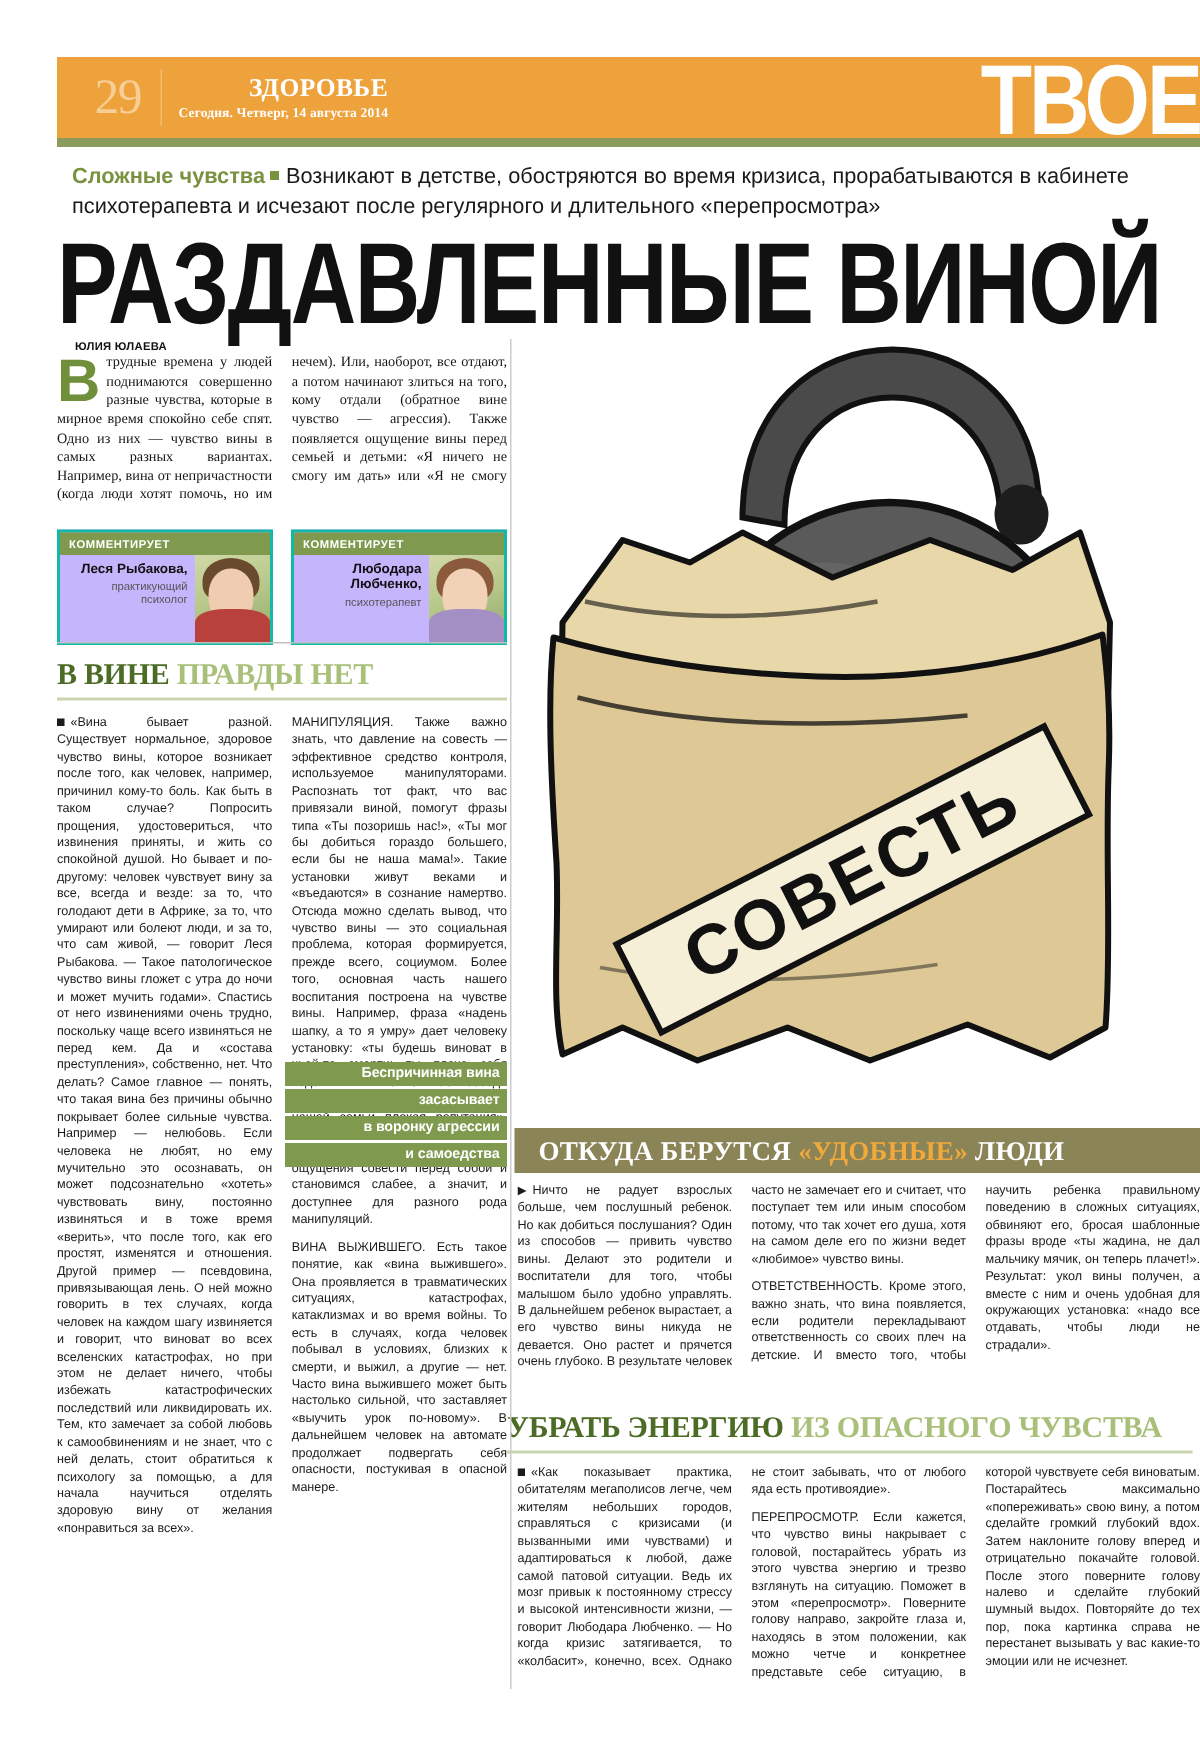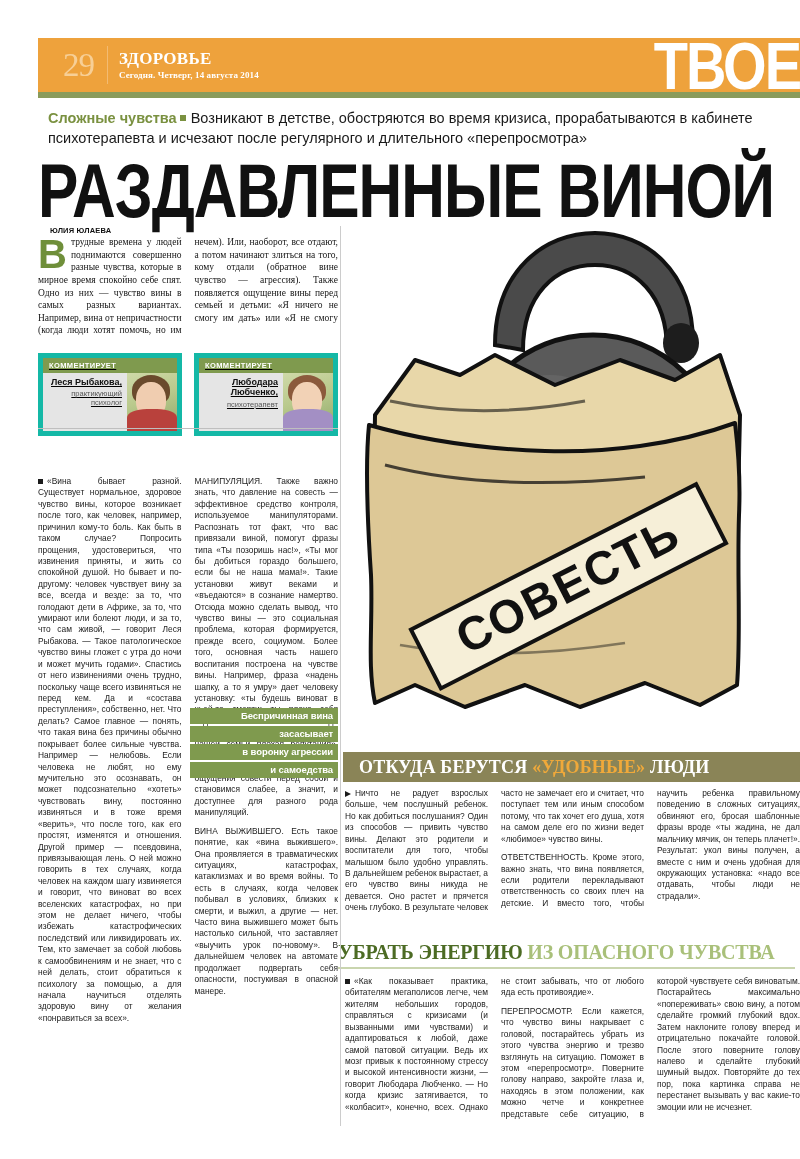--- a/index.html
+++ b/index.html
@@ -27,21 +27,21 @@
   }
   .page-num{
     font-family:"Liberation Serif", serif;
     font-size:33px;color:#f7cf96;font-weight:400;
     letter-spacing:-1px;line-height:1;
     padding-right:13px;
   }
   .mast-divider{
     width:1px;height:38px;background:#f3bb72;margin-right:11px;
   }
-  .mast-texts{display:flex;flex-direction:column;justify-content:center;}
+  .mast-texts{display:flex;flex-direction:column;justify-content:center;align-items:flex-end;}
   .mast-title{
     font-family:"Liberation Serif", serif;
     font-weight:bold;font-size:17px;color:#ffffff;
     letter-spacing:0.3px;line-height:1.05;
   }
   .mast-sub{
     font-family:"Liberation Serif", serif;
     font-weight:bold;font-size:9px;color:#ffffff;
     letter-spacing:0.1px;margin-top:2px;
   }
@@ -96,23 +96,22 @@
     font-weight:bold;font-size:40px;line-height:32px;color:#6f8f3a;
     margin:2px 4px 0 0;
   }
 
   
   .comments{
     position:absolute;left:38px;top:353px;width:300px;
     display:flex;gap:12px;
   }
   .card{
-    width:144px;border:5px solid #14b8a6;background:#e5e5e5;
+    width:144px;border:2px solid #14b8a6;background:#c4b5fd;
     position:relative;
-    text-decoration:underline;
   }
   .card-bar{
     background:#7f9a4e;color:#fff;font-size:7.5px;font-weight:bold;
     letter-spacing:0.4px;padding:3px 4px 3px 6px;
   }
   .card-body{
     display:flex;height:58px;
   }
   .card-text{
     flex:1;text-align:right;padding:4px 5px 0 4px;
@@ -290,20 +289,27 @@
         <div class="photo p2">
           <div class="hair"></div>
           <div class="face"></div>
           <div class="body"></div>
         </div>
       </div>
     </div>
   </div>
   <div class="hr-thin"></div>
 
+  <div class="sec-head-1">
+    <div class="sec-title">
+      <span class="t-dark">В ВИНЕ</span>
+      <span class="t-light">ПРАВДЫ НЕТ</span>
+    </div>
+    <div class="sec-rule"></div>
+  </div>
 
   <div class="sec1-cols">
     <p><span class="bullet"></span><span>«Вина бывает разной. Существует нормальное, здоровое чувство вины, которое возникает после того, как человек, например, причинил кому-то боль. Как быть в таком случае? Попросить прощения, удостовериться, что извинения приняты, и жить со спокойной душой. Но бывает и по-другому: человек чувствует вину за все, всегда и везде: за то, что голодают дети в Африке, за то, что умирают или болеют люди, и за то, что сам живой, — говорит Леся Рыбакова. — Такое патологическое чувство вины гложет с утра до ночи и может мучить годами». Спастись от него извинениями очень трудно, поскольку чаще всего извиняться не перед кем. Да и «состава преступления», собственно, нет. Что делать? Самое главное — понять, что такая вина без причины обычно покрывает более сильные чувства. Например — нелюбовь. Если человека не любят, но ему мучительно это осознавать, он может подсознательно «хотеть» чувствовать вину, постоянно извиняться и в тоже время «верить», что после того, как его простят, изменятся и отношения. Другой пример — псевдовина, привязывающая лень. О ней можно говорить в тех случаях, когда человек на каждом шагу извиняется и говорит, что виноват во всех вселенских катастрофах, но при этом не делает ничего, чтобы избежать катастрофических последствий или ликвидировать их. Тем, кто замечает за собой любовь к самообвинениям и не знает, что с ней делать, стоит обратиться к психологу за помощью, а для начала научиться отделять здоровую вину от желания «понравиться за всех».</span></p>
     <p>МАНИПУЛЯЦИЯ. Также важно знать, что давление на совесть — эффективное средство контроля, используемое манипуляторами. Распознать тот факт, что вас привязали виной, помогут фразы типа «Ты позоришь нас!», «Ты мог бы добиться гораздо большего, если бы не наша мама!». Такие установки живут веками и «въедаются» в сознание намертво. Отсюда можно сделать вывод, что чувство вины — это социальная проблема, которая формируется, прежде всего, социумом. Более того, основная часть нашего воспитания построена на чувстве вины. Например, фраза «надень шапку, а то я умру» дает человеку установку: «ты будешь виноват в чьей-то смерти; ты плохо себя ведешь — что о нас соседи скажут?» — «ты уйдешь в тот, что у нашей семьи плохая репутация». Так, слушая обвинения изо дня в день, мы привыкаем испытывать ощущения совести перед собой и становимся слабее, а значит, и доступнее для разного рода манипуляций.</p>
     <p>ВИНА ВЫЖИВШЕГО. Есть такое понятие, как «вина выжившего». Она проявляется в травматических ситуациях, катастрофах, катаклизмах и во время войны. То есть в случаях, когда человек побывал в условиях, близких к смерти, и выжил, а другие — нет. Часто вина выжившего может быть настолько сильной, что заставляет «выучить урок по-новому». В дальнейшем человек на автомате продолжает подвергать себя опасности, постукивая в опасной манере.</p>
   </div>
 
   <div class="callout">
     <div class="line">Беспричинная вина</div>
     <div class="line">засасывает</div>

